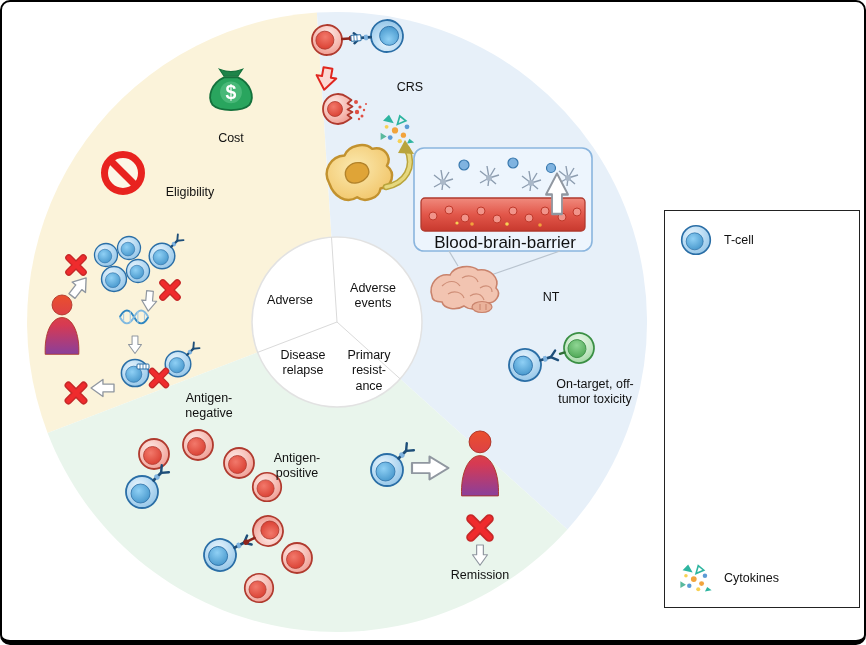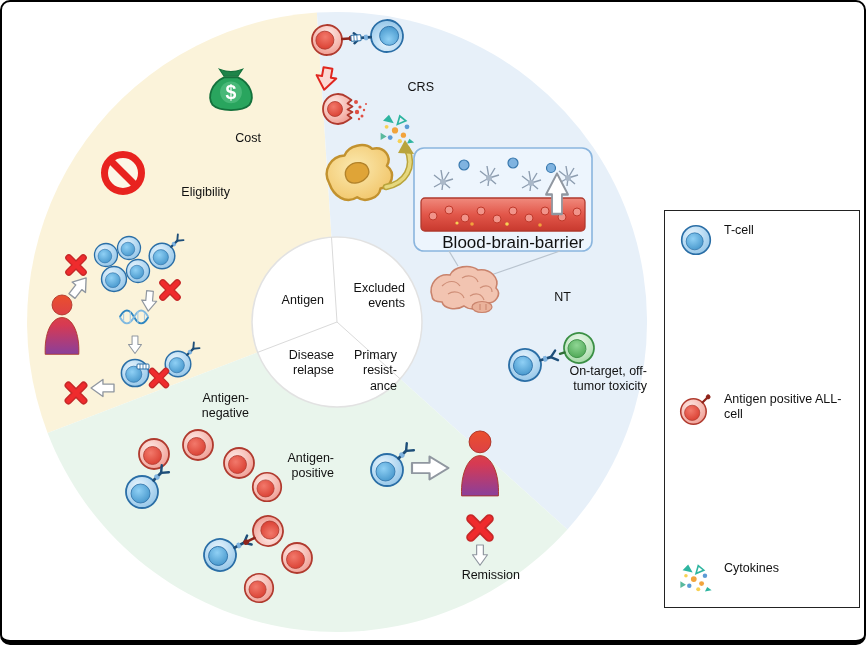--- a/index.html
+++ b/index.html
@@ -1,26 +1,26 @@
 <!DOCTYPE html>
 <html><head>
 <meta charset="utf-8">
 <style>
   *{margin:0;padding:0;box-sizing:border-box}
   html,body{background:#ffffff}
   body{width:866px;height:645px;font-family:"Liberation Sans",sans-serif}
   .stage{position:relative;width:866px;height:645px;background:#fff;border:2px solid #000;
          border-bottom:5px solid #000;border-radius:10px;overflow:hidden}
   .art{position:absolute;left:0;top:0}
-  .lbl{position:absolute;font-size:12.5px;line-height:1.22;color:#111;text-align:right}
+  .lbl{position:absolute;font-size:12.5px;line-height:1.22;color:#111;text-align:center}
   .lbl.small{font-size:17px}
   .legend{position:absolute;left:662px;top:208px;width:196px;height:398px;border:1.3px solid #222;
           background:#fff;display:flex;flex-direction:column;justify-content:space-between;
           padding:12px 6px 12px 12px}
-  .legend-row{display:flex;align-items:flex-start;gap:9px}
+  .legend-row{display:flex;align-items:center;gap:9px}
   .legend-icon{width:38px;height:34px;flex:0 0 38px}
   .legend-label{font-size:12.5px;line-height:1.2;color:#111}
   svg text{font-family:"Liberation Sans",sans-serif}
 </style>
 </head>
 <body>
 
 <div class="stage">
 
   <svg class="art" width="866" height="645" viewBox="0 0 866 645">
@@ -285,46 +285,40 @@
       <use href="#sym-car" transform="translate(385,468)"></use>
       <use href="#sym-arrow" transform="translate(410,466) scale(1.35,1.15)"></use>
       <use href="#sym-person" transform="translate(478,464) scale(1.15)"></use>
       <use href="#sym-x" transform="translate(478,526) scale(1.15)"></use>
       <use href="#sym-arrow" transform="translate(478,543) rotate(90) scale(0.75)"></use>
     </g>
   </svg>
 
   <div class="lbl" style="left:199px;top:129px;width:60px">Cost</div>
   <div class="lbl" style="left:148px;top:183px;width:80px">Eligibility</div>
-  <div class="lbl" style="left:254px;top:291px;width:68px">Antigen</div>
-  <div class="lbl" style="left:339px;top:279px;width:64px">Excluded events</div>
+  <div class="lbl" style="left:254px;top:291px;width:68px">Adverse</div>
+  <div class="lbl" style="left:339px;top:279px;width:64px">Adverse events</div>
   <div class="lbl" style="left:270px;top:346px;width:62px">Disease relapse</div>
   <div class="lbl" style="left:339px;top:346px;width:56px">Primary resist-ance</div>
   <div class="lbl" style="left:384px;top:78px;width:48px">CRS</div>
   <div class="lbl small" style="left:424px;top:231px;width:158px">Blood-brain-barrier</div>
   <div class="lbl" style="left:529px;top:288px;width:40px">NT</div>
-  <div class="lbl" style="left:541px;top:362px;width:104px">On-target, off-tumor toxicity</div>
+  <div class="lbl" style="left:541px;top:375px;width:104px">On-target, off-tumor toxicity</div>
   <div class="lbl" style="left:167px;top:389px;width:80px">Antigen-negative</div>
   <div class="lbl" style="left:258px;top:449px;width:74px">Antigen-positive</div>
   <div class="lbl" style="left:438px;top:566px;width:80px">Remission</div>
 
   <div class="legend">
     <div class="legend-row">
       <svg class="legend-icon" viewBox="-19 -19 38 38">
           <use href="#sym-tcell"></use>
         </svg>
       <div class="legend-label">T-cell</div>
     </div>
     <div class="legend-row">
-      <svg class="legend-icon" viewBox="-17 -23 40 40">
-          <use href="#sym-allpos"></use>
-        </svg>
-      <div class="legend-label">Antigen positive ALL-cell</div>
-    </div>
-    <div class="legend-row">
       <svg class="legend-icon" viewBox="-15 -14 34 30">
           <use href="#sym-cyto"></use>
         </svg>
       <div class="legend-label">Cytokines</div>
     </div>
   </div>
 
 </div>
 
 </body></html>

